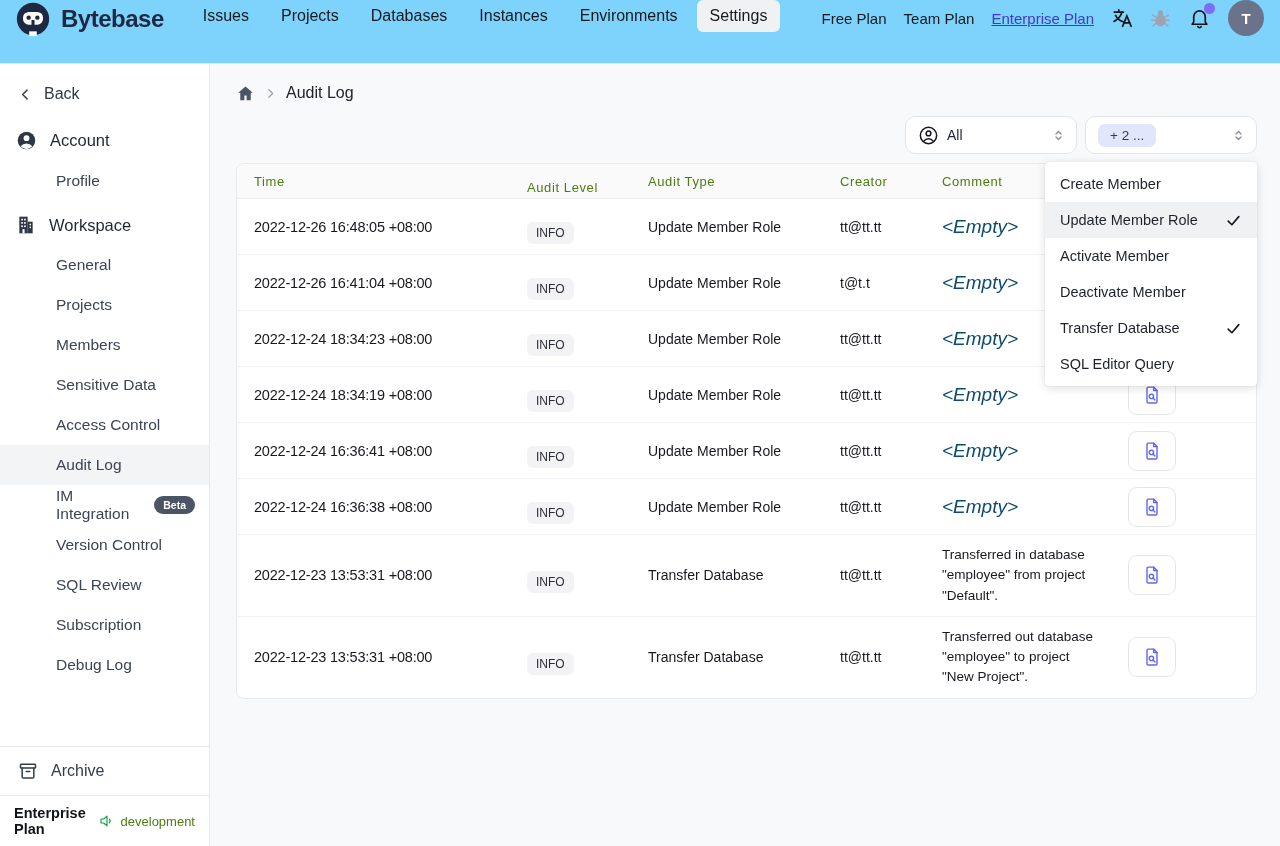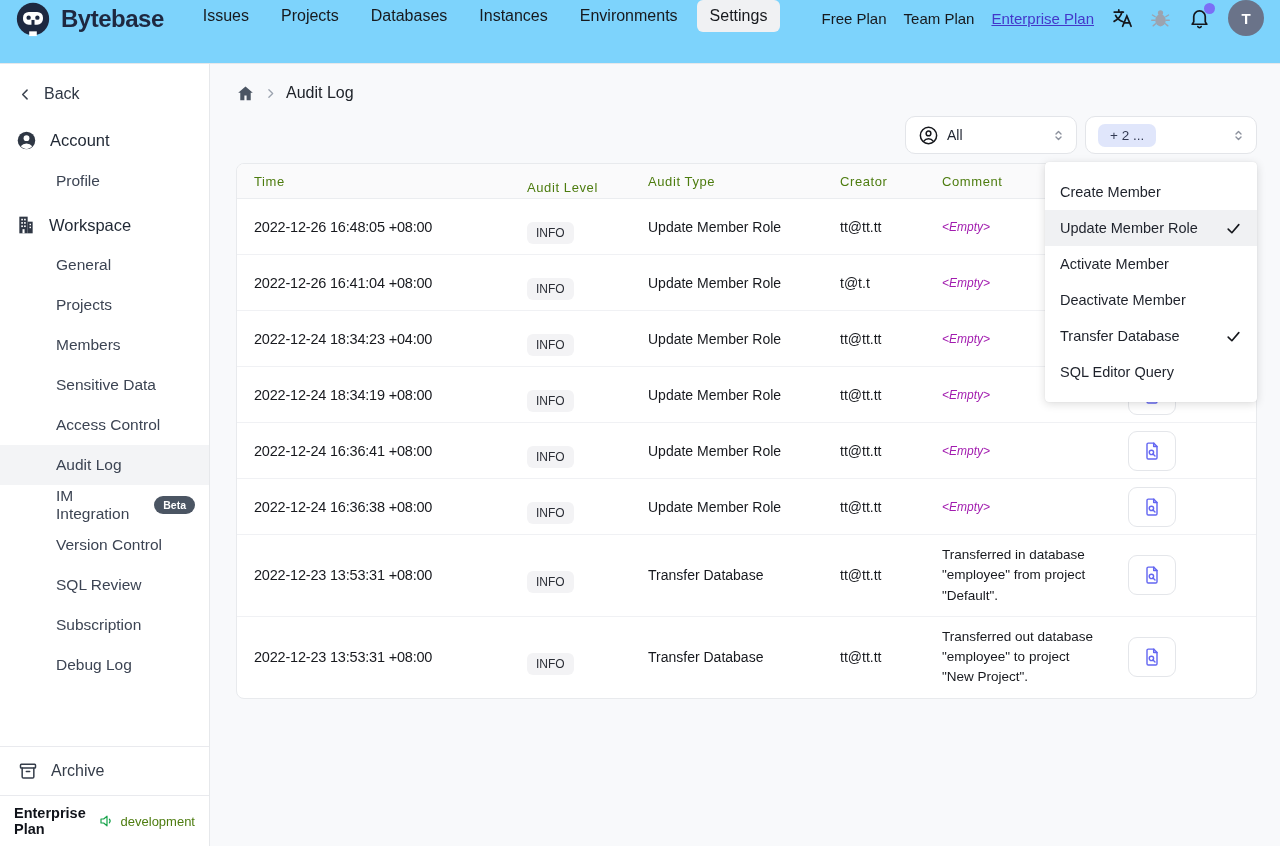--- a/index.html
+++ b/index.html
@@ -56,21 +56,21 @@
   .select { width:172px; height:38px; background:#fff; border:1px solid #e3e5e9; border-radius:10px;
             display:flex; align-items:center; padding:0 10px 0 12px; gap:8px; cursor:pointer; }
   .select-label { font-size:14px; color:#1f2430; }
   .select-spacer { flex:1; }
   .type-pill { background:#e0e6fb; color:#333a53; font-size:13.5px; padding:4px 12px;
                border-radius:7px; }
 
   
   .type-menu { position:absolute; top:46px; right:0; width:212px; background:#fff;
                border-radius:4px; box-shadow:0 2px 10px rgba(0,0,0,.14), 0 0 1px rgba(0,0,0,.12);
-               padding:12px 0; z-index:70; }
+               padding:4px 0; z-index:70; }
   .menu-item { height:36px; display:flex; align-items:center; justify-content:space-between;
                padding:0 15px; font-size:14.5px; color:#1e222b; cursor:pointer; }
   .menu-item.active { background:#f0f1f3; }
 
   
   .table { background:#fff; border:1px solid #e8eaed; border-radius:8px; overflow:hidden; }
   .t-head { display:flex; align-items:center; height:35px; background:#fafafb;
             border-bottom:1px solid #ebedf0; color:#4d7c0f; font-size:13px; letter-spacing:.6px; }
   .t-row { display:flex; align-items:center; min-height:56px; border-bottom:1px solid #f0f1f4;
            font-size:14px; color:#17191e; }
@@ -78,21 +78,21 @@
   .t-row.tall { min-height:78px; }
   .c-time   { width:290px; padding-left:17px; }
   .c-level  { width:121px;margin-top:13px; }
   .c-type   { width:192px; }
   .c-creator{ width:102px; }
   .c-comment{ width:162px; }
   .c-action { flex:1; display:flex; align-items:center; padding-left:24px; }
   .t-row .c-time { font-size:14.5px; letter-spacing:-0.2px; }
   .level-badge { display:inline-block; background:#f3f3f5; color:#2b2e36; font-size:12px;
                  font-weight:500; padding:4px 9px; border-radius:6px; }
-  .comment-empty { color:#a21caf; font-style:italic; font-size:12px; }
+  .comment-empty { color:#0c4a6e; font-style:italic; font-size:19px; }
   .comment-text { font-size:13.5px; line-height:1.5; color:#17191e; padding:10px 2px 10px 0; }
   .dl-btn { width:48px; height:40px; background:#fff; border:1px solid #e4e6ea; border-radius:9px;
             display:flex; align-items:center; justify-content:center; cursor:pointer; }
 </style>
 </head>
 <body>
 
 <div class="navbar">
   <div class="brand">
     <span>
@@ -374,21 +374,21 @@
               <path d="M14 2.5H7.5A1.5 1.5 0 0 0 6 4v16a1.5 1.5 0 0 0 1.5 1.5h9A1.5 1.5 0 0 0 18 20V6.5z"></path>
               <path d="M14 2.5V6.5h4"></path>
               <circle cx="11.3" cy="13.7" r="2.6"></circle>
               <path d="M13.2 15.6l2.4 2.4"></path>
             </svg>
           </span>
         </span>
     </div>
 
     <div class="t-row">
-      <span class="c-time">2022-12-24 18:34:23 +04:00</span>
+      <span class="c-time">2022-12-24 18:34:23 +08:00</span>
       <span class="c-level"><span class="level-badge">INFO</span></span>
       <span class="c-type">Update Member Role</span>
       <span class="c-creator">tt@tt.tt</span>
       <span class="c-comment comment-empty">&lt;Empty&gt;</span>
       <span class="c-action">
           <span class="dl-btn">
             <svg width="20" height="20" viewBox="0 0 24 24" fill="none" stroke="#6366f1" stroke-width="1.7" stroke-linecap="round" stroke-linejoin="round">
               <path d="M14 2.5H7.5A1.5 1.5 0 0 0 6 4v16a1.5 1.5 0 0 0 1.5 1.5h9A1.5 1.5 0 0 0 18 20V6.5z"></path>
               <path d="M14 2.5V6.5h4"></path>
               <circle cx="11.3" cy="13.7" r="2.6"></circle>

